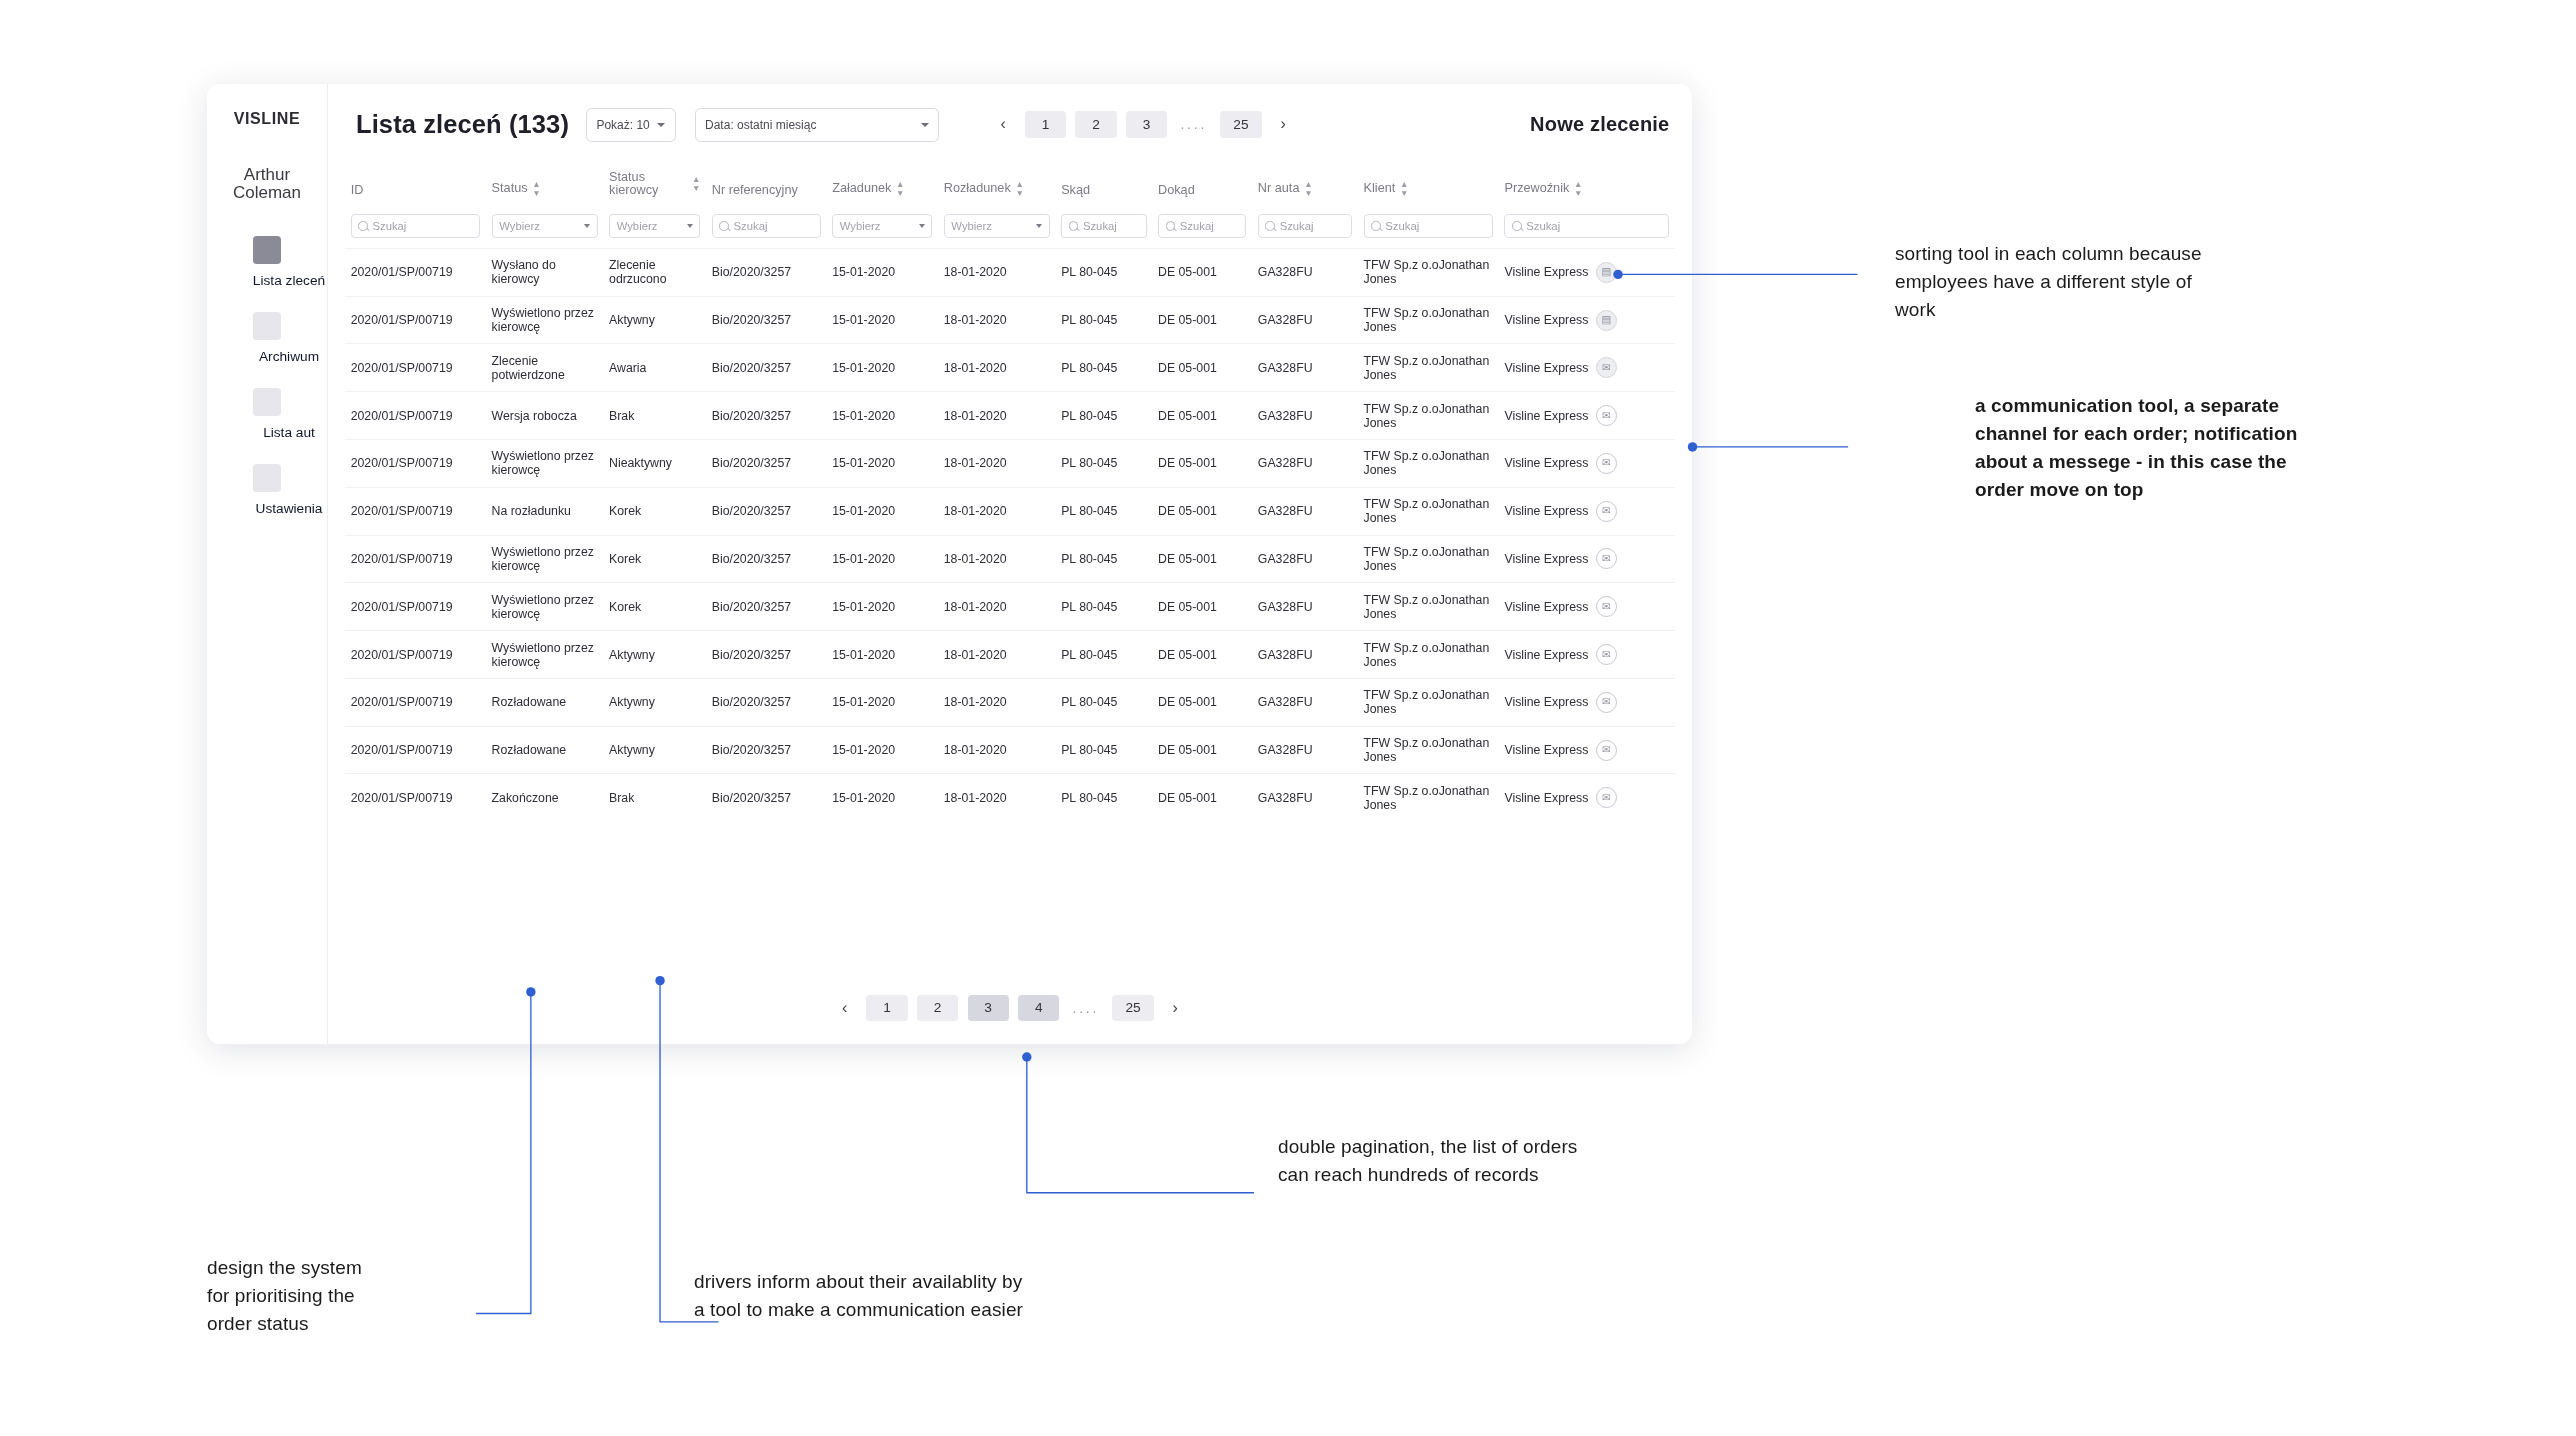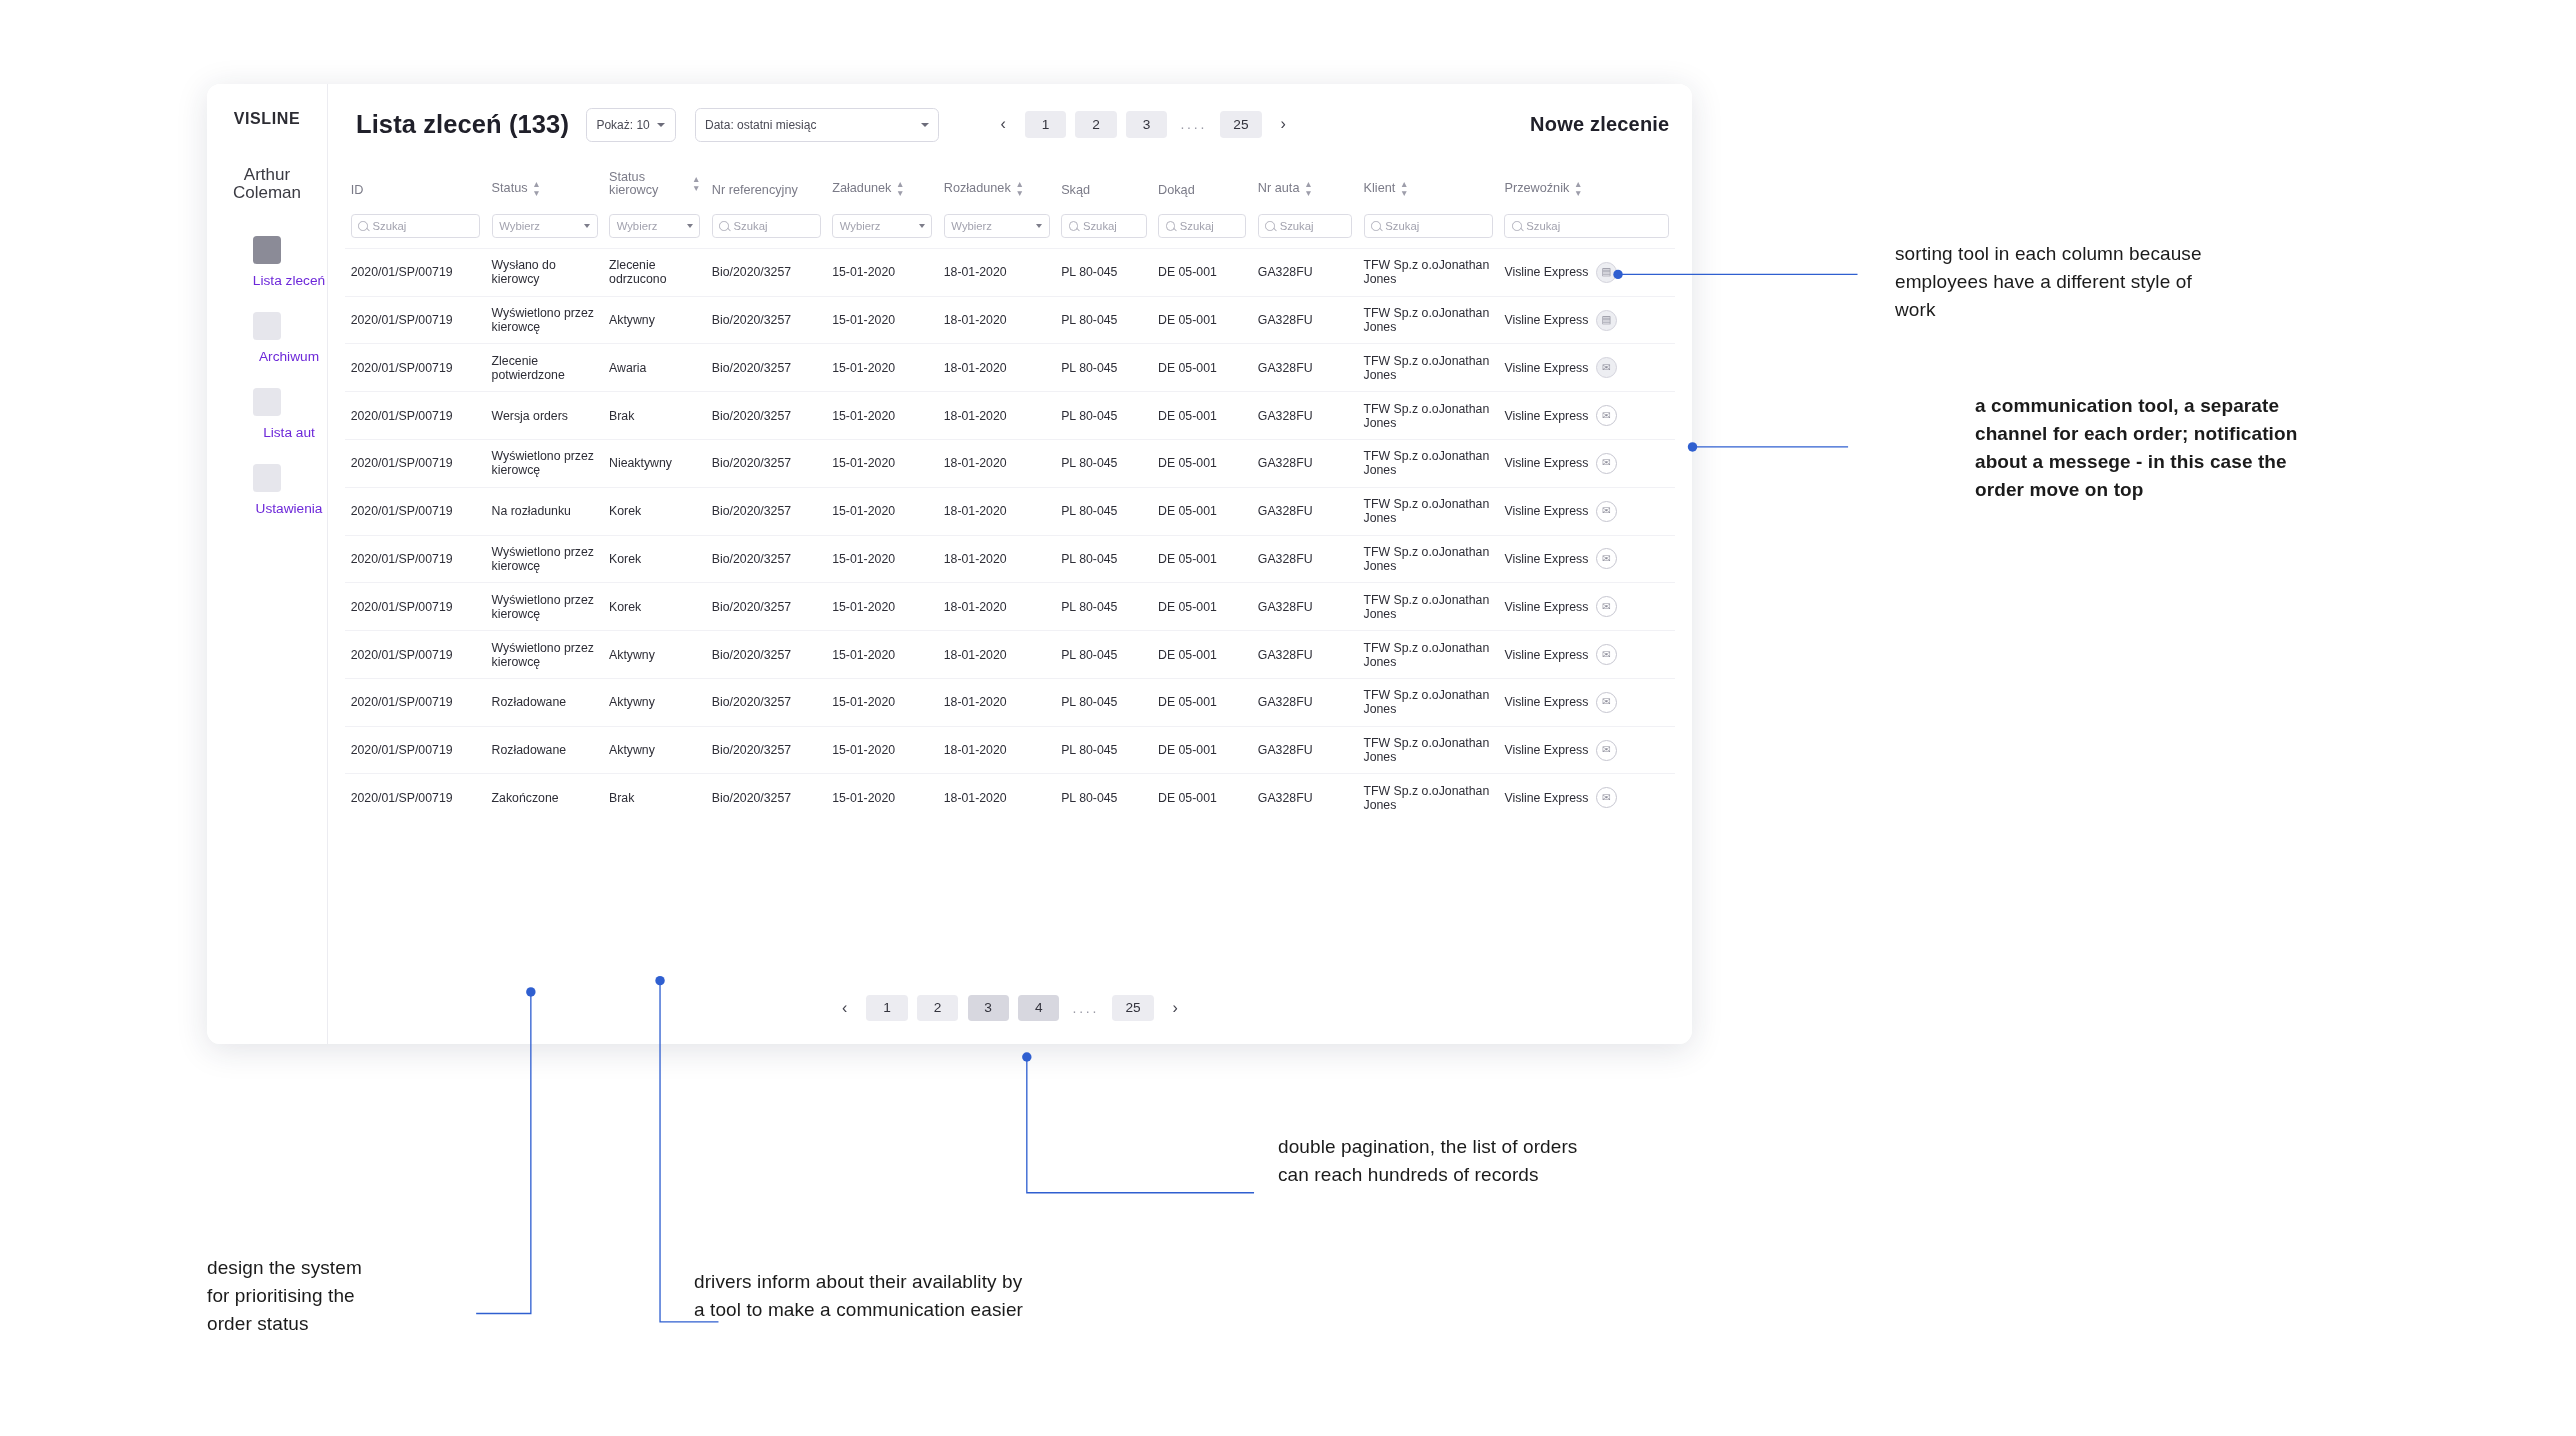--- a/index.html
+++ b/index.html
@@ -61,21 +61,21 @@
   .nav-square {
     width: 28px;
     height: 28px;
     margin: 0 auto 8.5px auto;
     border-radius: 3.8px;
     background: #e6e6ec;
   }
   .nav-square.active { background: #8b8b97; }
   .nav-label {
     font-size: 13.7px;
-    color: #6d28d9;
+    color: #0f172a;
     padding-left: 44px;
   }
 
   
   #main {
     flex: 1 1 auto;
     position: relative;
     background: #fff;
     display: flex;
     flex-direction: column;
@@ -548,21 +548,21 @@
               <td>TFW Sp.z o.oJonathan Jones</td>
               <td>
                 <div style="display: flex; align-items: center;">
                   <span>Visline Express</span>
                   <div class="icon-btn filled">✉</div>
                 </div>
               </td>
             </tr>
             <tr class="data-row">
               <td>2020/01/SP/00719</td>
-              <td>Wersja orders</td>
+              <td>Wersja robocza</td>
               <td>Brak</td>
               <td>Bio/2020/3257</td>
               <td>15-01-2020</td>
               <td>18-01-2020</td>
               <td>PL 80-045</td>
               <td>DE 05-001</td>
               <td>GA328FU</td>
               <td>TFW Sp.z o.oJonathan Jones</td>
               <td>
                 <div style="display: flex; align-items: center;">

